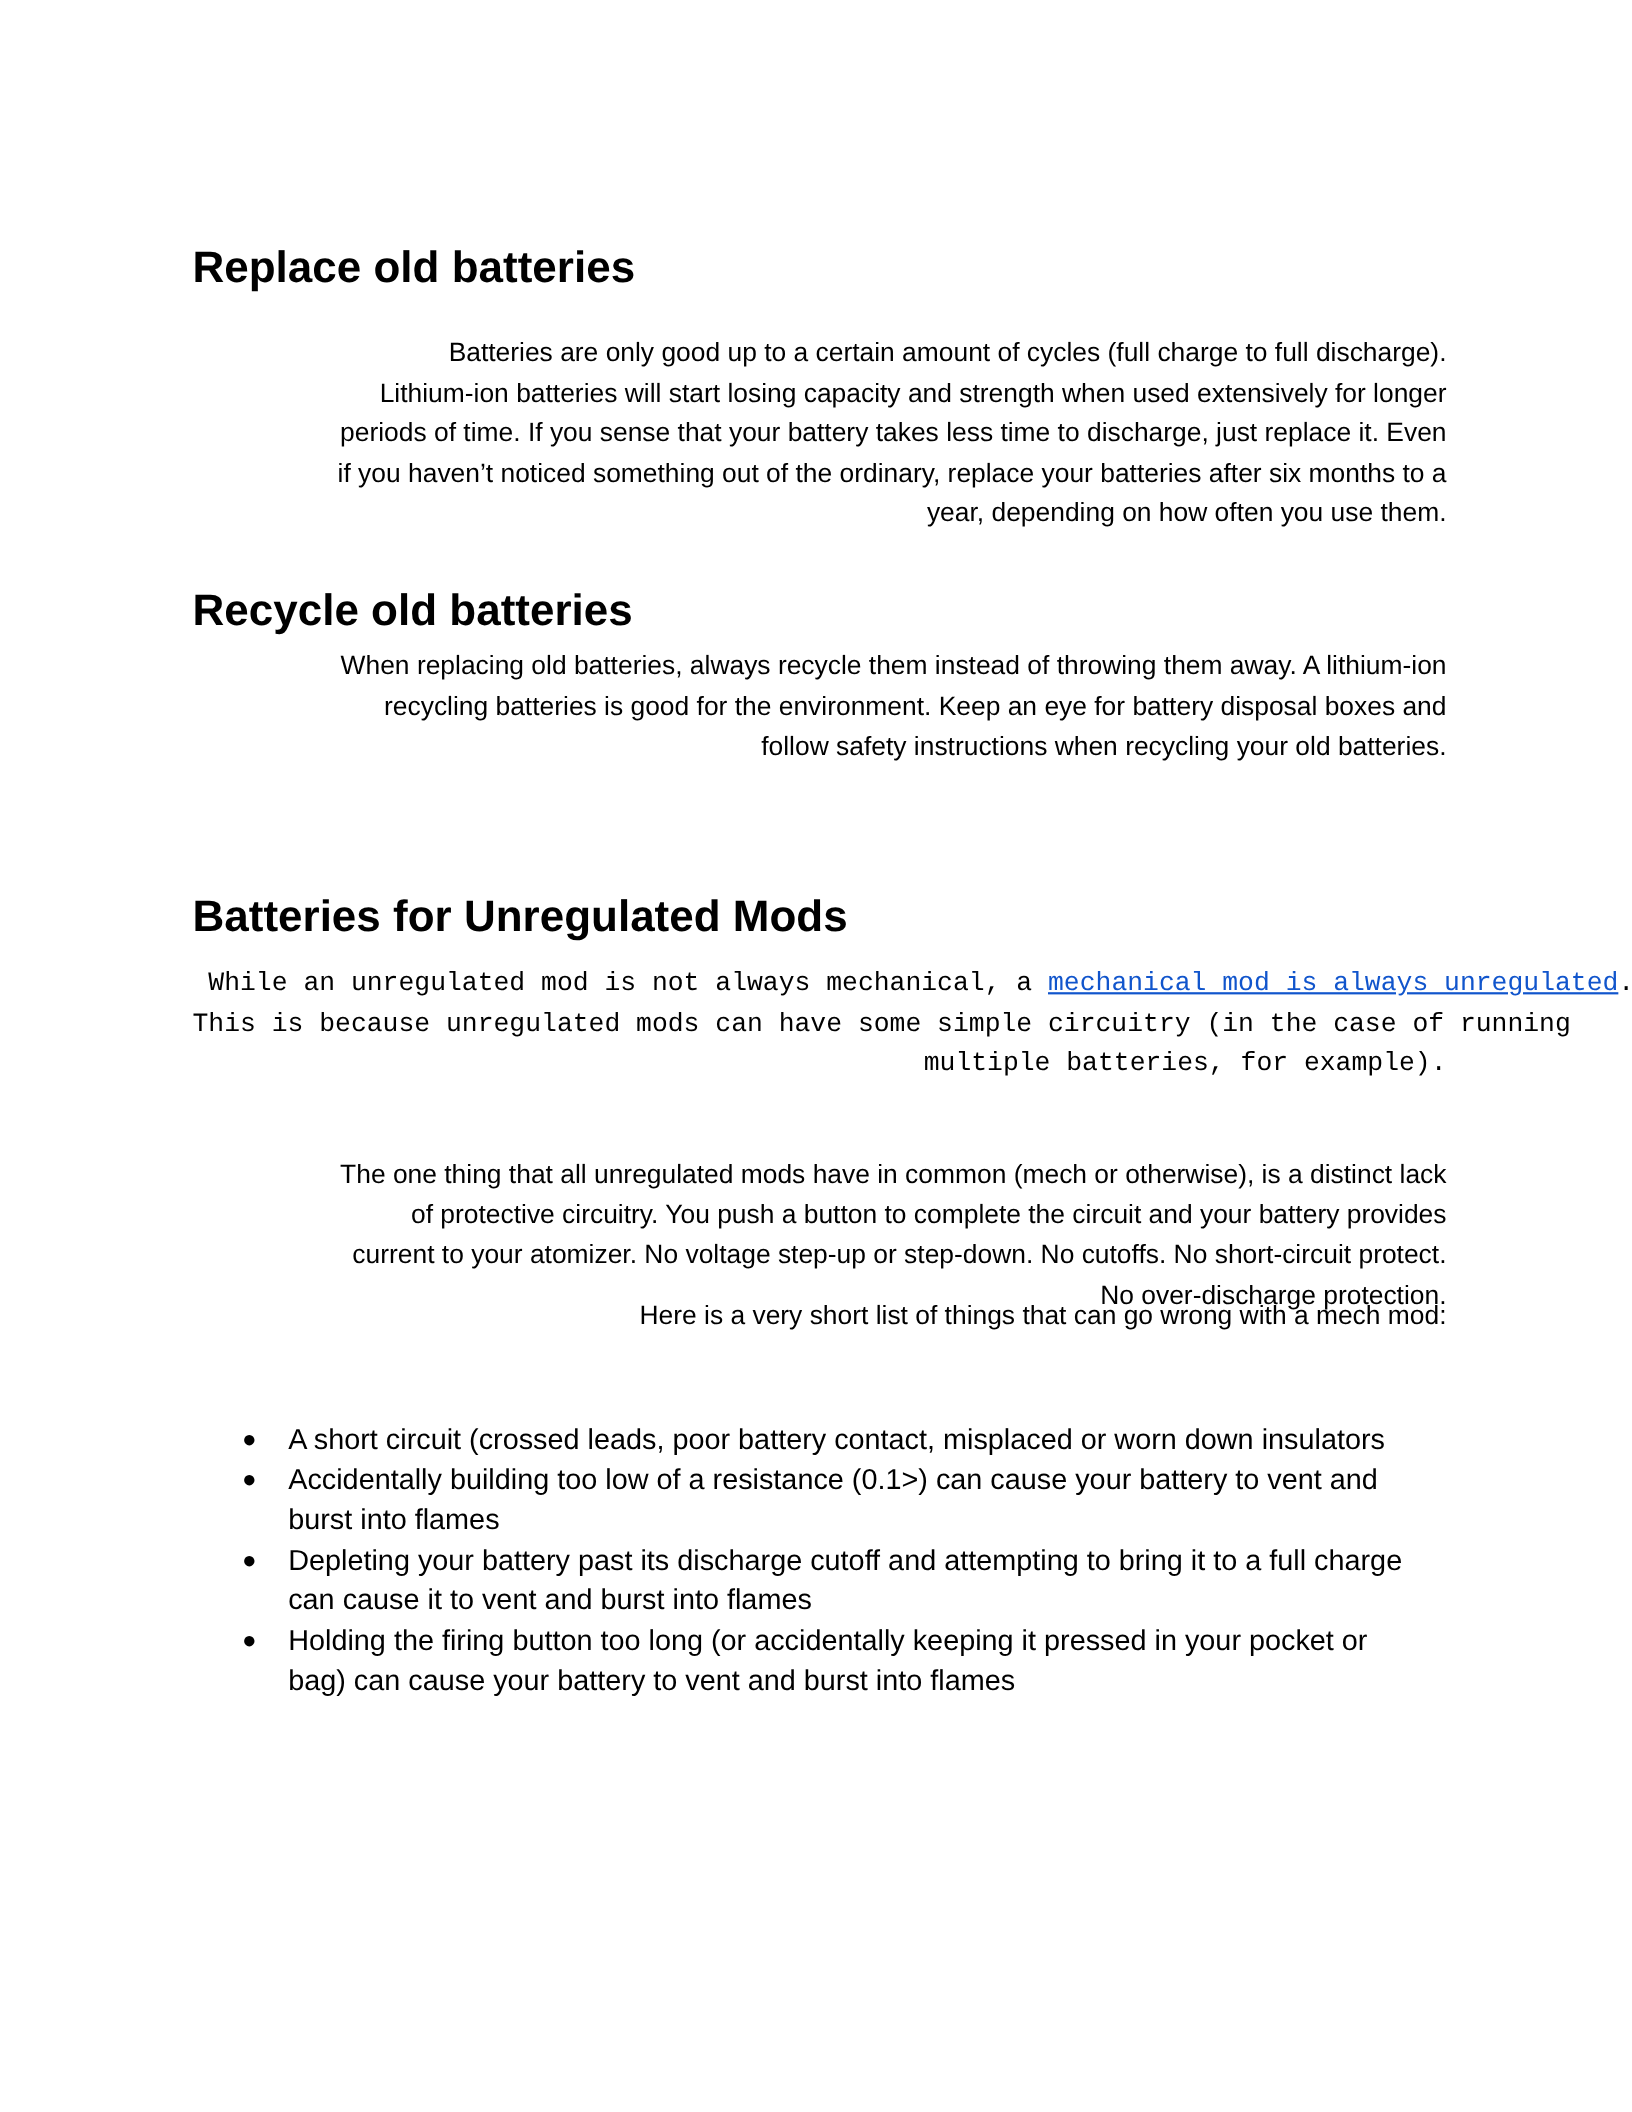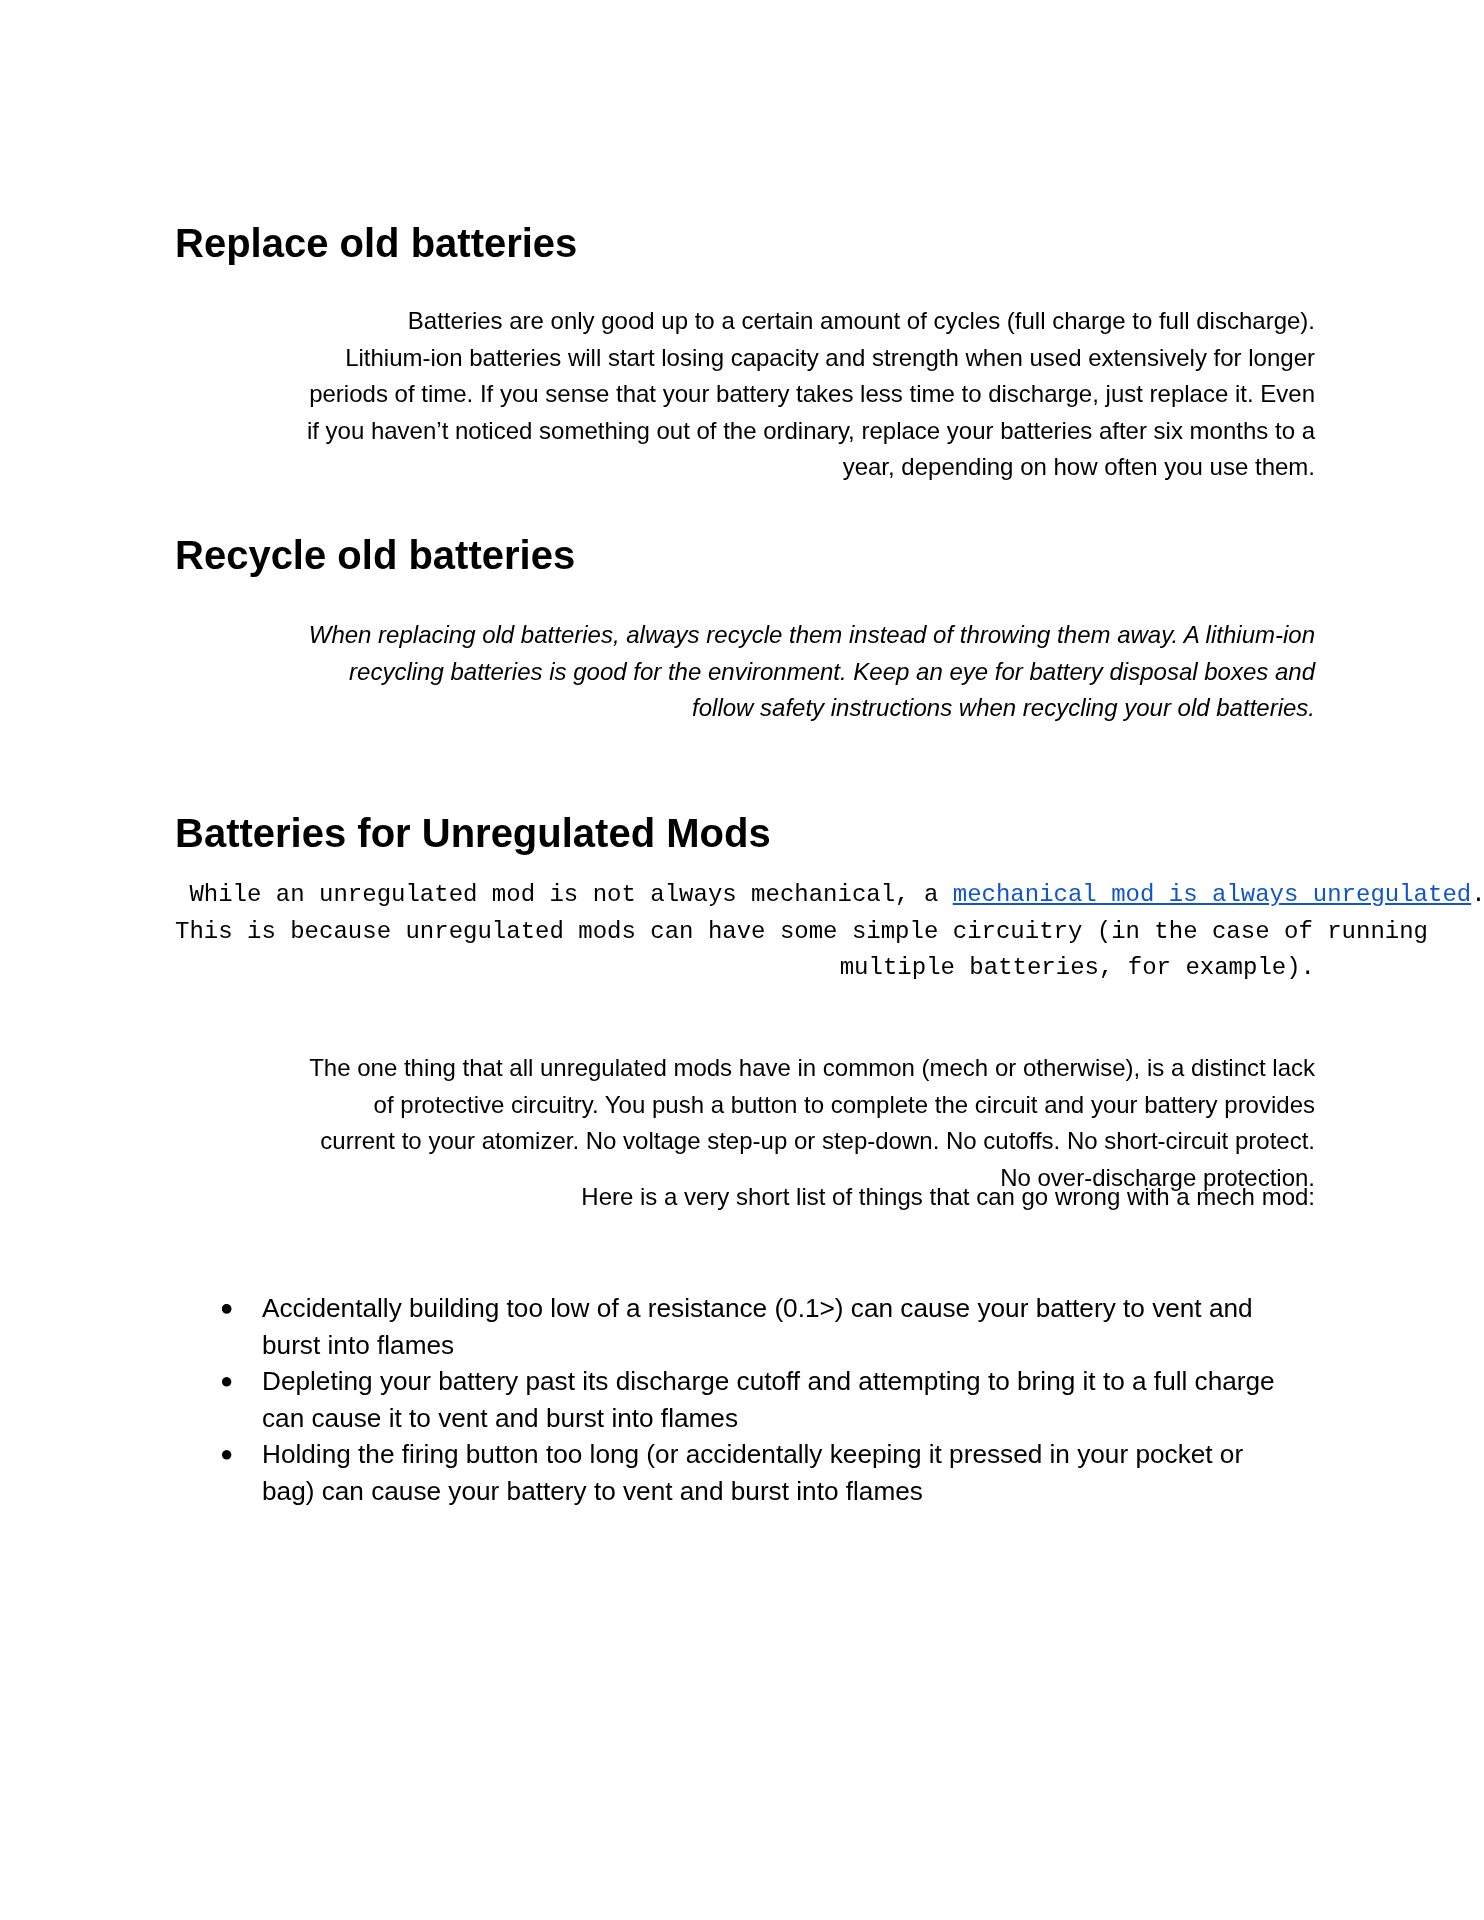--- a/index.html
+++ b/index.html
@@ -77,21 +77,21 @@
   <h1 style="top:220px;">Replace old batteries</h1>
   <p class="para" style="top:303px;">
     <span class="line">Batteries are only good up to a certain amount of cycles (full charge to full discharge).</span>
     <span class="line">Lithium-ion batteries will start losing capacity and strength when used extensively for longer</span>
     <span class="line">periods of time. If you sense that your battery takes less time to discharge, just replace it. Even</span>
     <span class="line">if you haven’t noticed something out of the ordinary, replace your batteries after six months to a</span>
     <span class="line">year, depending on how often you use them.</span>
   </p>
 
   <h1 style="top:532px;">Recycle old batteries</h1>
-  <p class="para" style="top:617px;font-style:italic;">
+  <p class="para" style="top:588px;">
     <span class="line">When replacing old batteries, always recycle them instead of throwing them away. A lithium-ion</span>
     <span class="line">recycling batteries is good for the environment. Keep an eye for battery disposal boxes and</span>
     <span class="line">follow safety instructions when recycling your old batteries.</span>
   </p>
 
   <h1 style="top:810px;">Batteries for Unregulated Mods</h1>
   <p class="para" style="top:877px;font-family:Liberation Mono, monospace;">
     <span class="line"><span style="white-space:pre;"> While an unregulated mod is not always mechanical, a </span><a class="link" href="#">mechanical mod is always unregulated</a><span>.</span></span>
     <span class="line">This is because unregulated mods can have some simple circuitry (in the case of running</span>
     <span class="line">multiple batteries, for example).</span>
@@ -104,20 +104,21 @@
     <span class="line">No over-discharge protection.</span>
   </p>
 
   <p class="para" style="top:1179px;">
     <span class="line">Here is a very short list of things that can go wrong with a mech mod:</span>
   </p>
 
   <ul class="bullets" style="top:1290px;">
     <li>
       <span class="bullet">●</span>
+      <span class="line">A short circuit (crossed leads, poor battery contact, misplaced or worn down insulators</span>
     </li>
     <li>
       <span class="bullet">●</span>
       <span class="line">Accidentally building too low of a resistance (0.1&gt;) can cause your battery to vent and</span>
       <span class="line">burst into flames</span>
     </li>
     <li>
       <span class="bullet">●</span>
       <span class="line">Depleting your battery past its discharge cutoff and attempting to bring it to a full charge</span>
       <span class="line">can cause it to vent and burst into flames</span>

